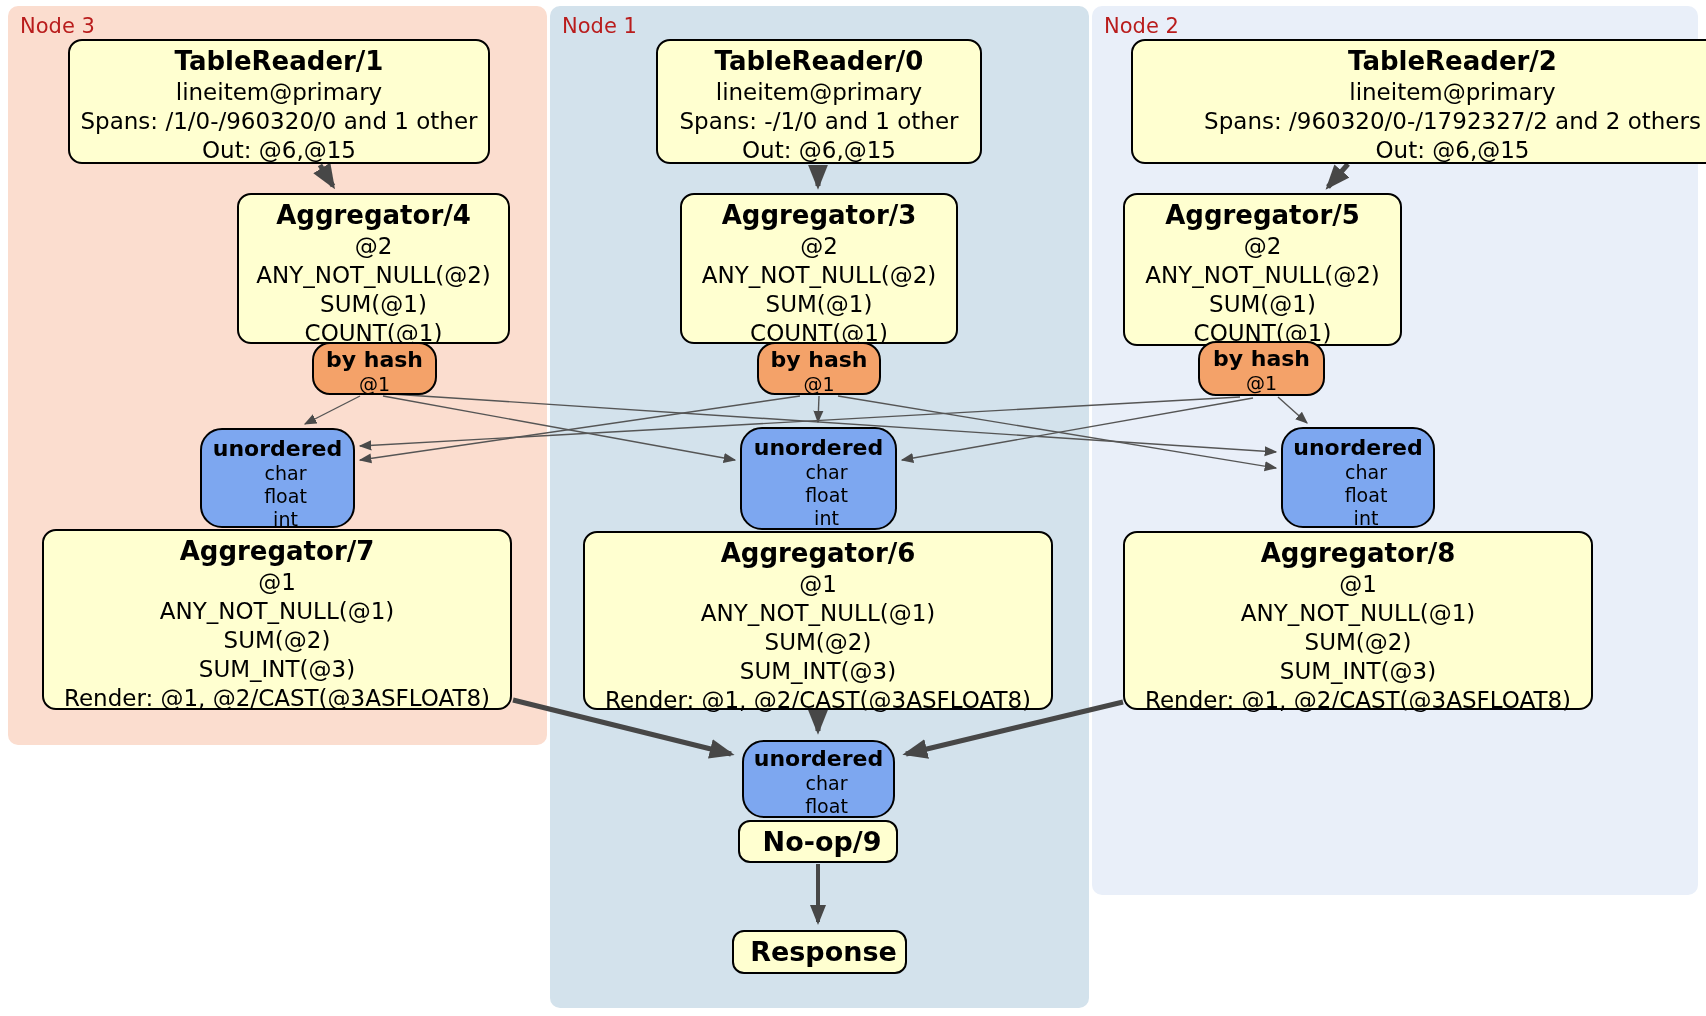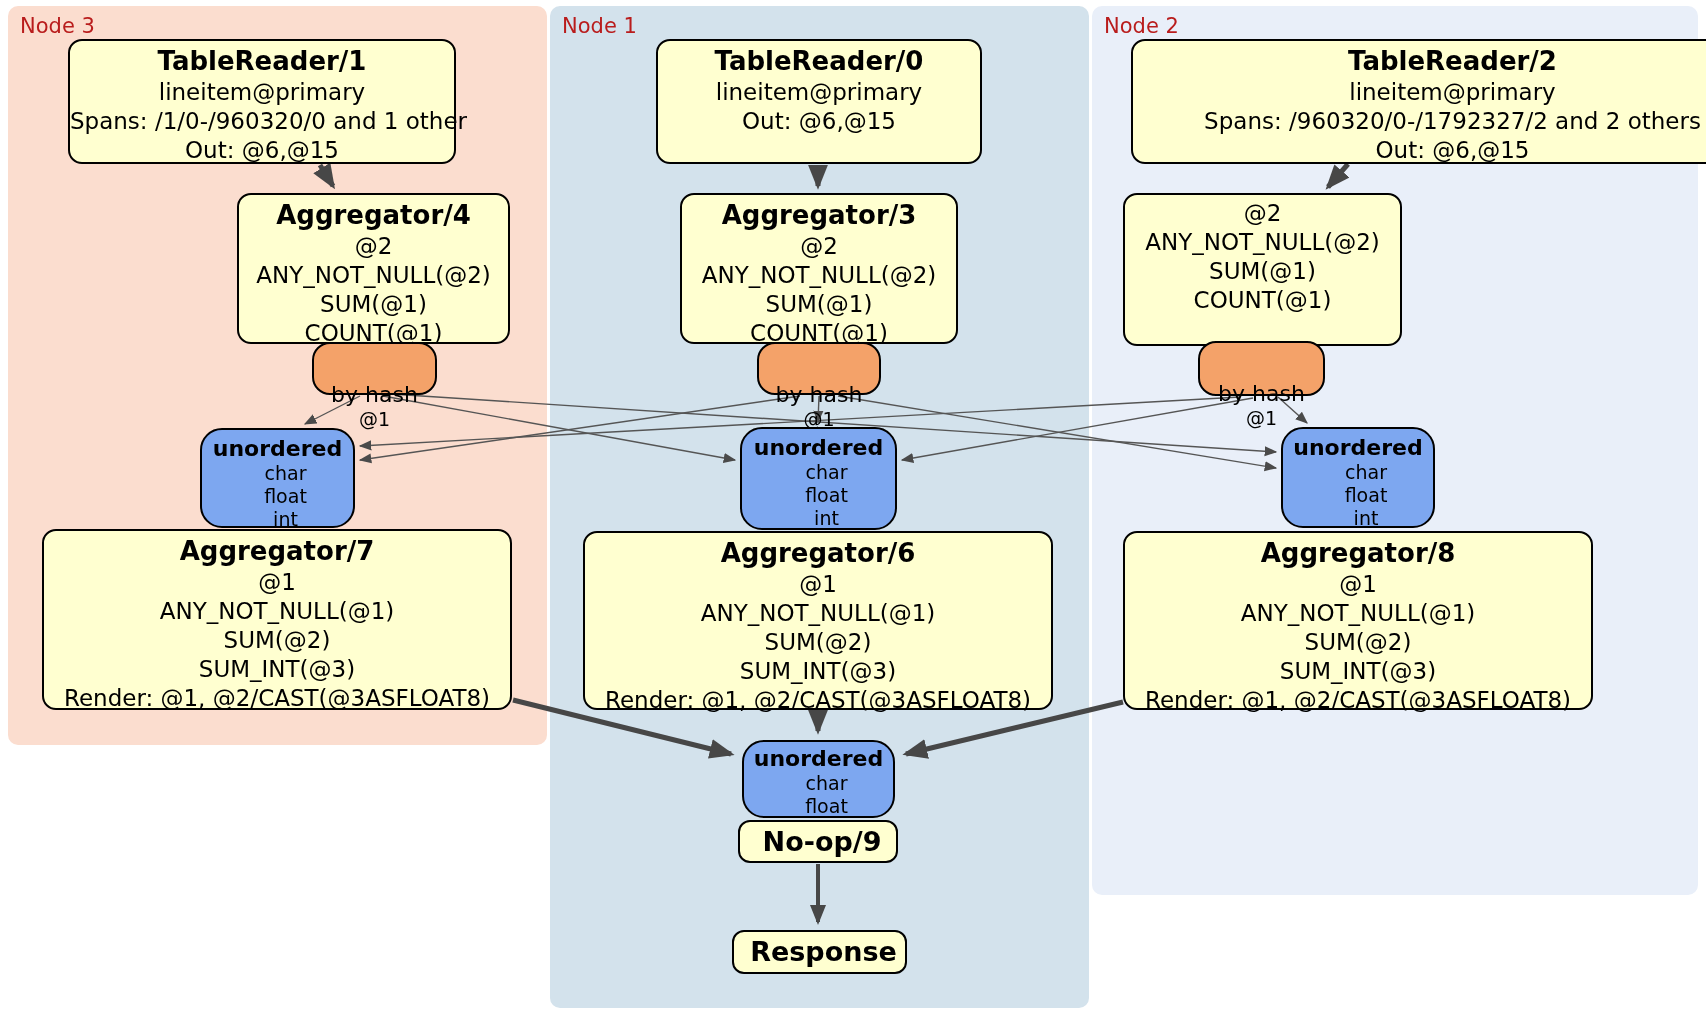--- a/index.html
+++ b/index.html
@@ -12,21 +12,21 @@
   .panel-label{position:absolute;top:8px;left:12px;font-size:21px;color:#b91c1c;}
   .panel-node3{background:var(--node3-bg,#fbddcf);}
   .panel-node1{background:var(--node1-bg,#d3e2ec);}
   .panel-node2{background:var(--node2-bg,#e9eff9);}
   .edges{position:absolute;left:0;top:0;z-index:2;}
   .box{position:absolute;z-index:3;box-sizing:border-box;text-align:center;border:2px solid var(--border,#000);}
   .proc{background:var(--processor-fill,#ffffd0);border-radius:14px;padding-top:4px;}
   .proc-title{font-weight:bold;font-size:26px;line-height:33px;white-space:nowrap;}
   .proc-line{font-size:23px;line-height:29px;white-space:nowrap;}
   .router{background:var(--router-fill,#f4a269);border-radius:18px;padding-top:3px;z-index:4;}
-  .router-label{font-weight:normal;font-size:22px;line-height:26px;margin-top:35px;}
+  .router-label{font-weight:bold;font-size:22px;line-height:26px;}
   .router-key{font-size:19px;line-height:22px;}
   .sync{background:var(--sync-fill,#7da7f0);border-radius:22px;padding-top:5px;z-index:4;}
   .sync-label{font-weight:bold;font-size:22px;line-height:27px;}
   .sync-line{font-size:19px;line-height:23px;padding-left:16px;}
   .terminal{background:var(--processor-fill,#ffffd0);border-radius:12px;}
   .terminal .proc-title{font-size:27px;line-height:39px;padding-left:8px;}
   .thin{stroke:var(--edge-thin,#555);stroke-width:1.4;fill:none;}
   .thick{stroke:var(--edge-thick,#474747);stroke-width:5;fill:none;}
   .mid{stroke:var(--edge-thick,#474747);stroke-width:4;fill:none;}
 </style>
@@ -69,29 +69,30 @@
     <path class="thin" d="M1253,398 L902,460" marker-end="url(#ah-s)"></path>
     <path class="thin" d="M1278,397 L1307,423" marker-end="url(#ah-s)"></path>
 
     <path class="thick" d="M513,700 L731,754" marker-end="url(#ah-b)"></path>
     <path class="thick" d="M818,712 L818,731" marker-end="url(#ah-b)"></path>
     <path class="thick" d="M1123,702 L906,754" marker-end="url(#ah-b)"></path>
 
     <path class="mid" d="M818,864 L818,922" marker-end="url(#ah-b)"></path>
   </svg>
 
-  <div class="box proc" style="left:68px;top:39px;width:388px;height:125px;">
+  <div class="box proc" style="left:68px;top:39px;width:422px;height:125px;">
     <div class="proc-title">TableReader/1</div>
     <div class="proc-line">lineitem@primary</div>
     <div class="proc-line">Spans: /1/0-/960320/0 and 1 other</div>
     <div class="proc-line">Out: @6,@15</div>
   </div>
   <div class="box proc" style="left:656px;top:39px;width:326px;height:125px;">
     <div class="proc-title">TableReader/0</div>
     <div class="proc-line">lineitem@primary</div>
+    <div class="proc-line">Spans: -/1/0 and 1 other</div>
     <div class="proc-line">Out: @6,@15</div>
   </div>
   <div class="box proc" style="left:1123px;top:39px;width:643px;height:125px;margin-left:8px;">
     <div class="proc-title">TableReader/2</div>
     <div class="proc-line">lineitem@primary</div>
     <div class="proc-line">Spans: /960320/0-/1792327/2 and 2 others</div>
     <div class="proc-line">Out: @6,@15</div>
   </div>
 
   <div class="box proc" style="left:237px;top:193px;width:273px;height:151px;">
@@ -102,20 +103,21 @@
     <div class="proc-line">COUNT(@1)</div>
   </div>
   <div class="box proc" style="left:680px;top:193px;width:278px;height:151px;">
     <div class="proc-title">Aggregator/3</div>
     <div class="proc-line">@2</div>
     <div class="proc-line">ANY_NOT_NULL(@2)</div>
     <div class="proc-line">SUM(@1)</div>
     <div class="proc-line">COUNT(@1)</div>
   </div>
   <div class="box proc" style="left:1123px;top:193px;width:279px;height:153px;">
+    <div class="proc-title">Aggregator/5</div>
     <div class="proc-line">@2</div>
     <div class="proc-line">ANY_NOT_NULL(@2)</div>
     <div class="proc-line">SUM(@1)</div>
     <div class="proc-line">COUNT(@1)</div>
   </div>
 
   <div class="box router" style="left:312px;top:342px;width:125px;height:53px;">
     <div class="router-label">by hash</div>
     <div class="router-key">@1</div>
   </div>

